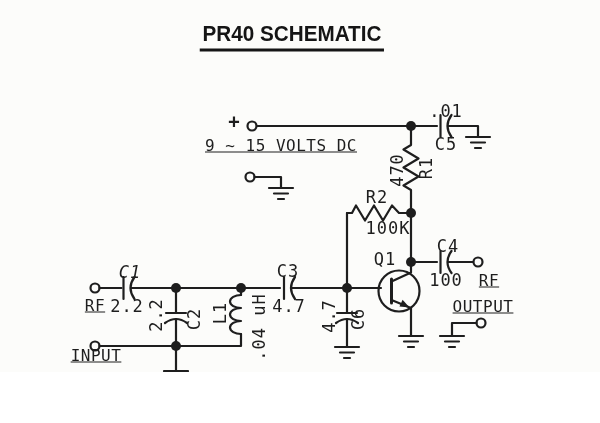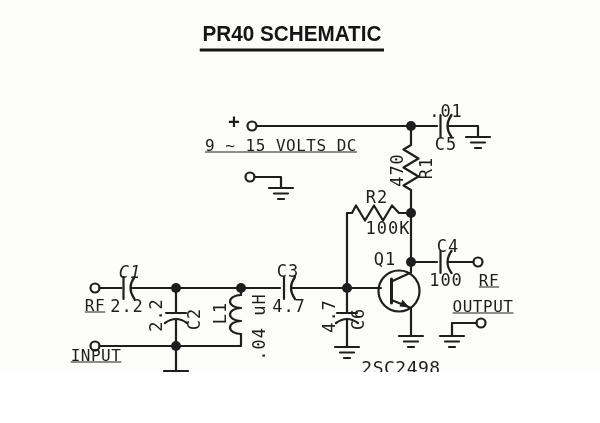--- a/index.html
+++ b/index.html
@@ -170,21 +170,20 @@
   <span class="lbl" style="left:377px; top:197px;">R2</span>
   <span class="lbl" style="left:388px; top:228px;">100K</span>
 
   <span class="lbl" style="left:448px; top:246px;">C4</span>
   <span class="lbl" style="left:446px; top:280px;">100</span>
 
   <span class="lbl sup" style="left:489px; top:280px;">RF</span>
   <span class="lbl sup" style="left:483px; top:306px;">OUTPUT</span>
 
   <span class="lbl" style="left:385px; top:259px;">Q1</span>
-  <span class="lbl big" style="left:401px; top:367px;">2SC2498</span>
 
   <span class="lbl" style="left:130px; top:272px;font-style:italic;">C1</span>
   <span class="lbl" style="left:127px; top:306px;">2.2</span>
 
   <span class="lbl sup" style="left:95px; top:305px;">RF</span>
   <span class="lbl sup" style="left:96px; top:327px;margin-top:28px;">INPUT</span>
 
   <span class="lbl rot" style="left:156px; top:315px;">2.2</span>
   <span class="lbl rot" style="left:194px; top:319px;">C2</span>
 

